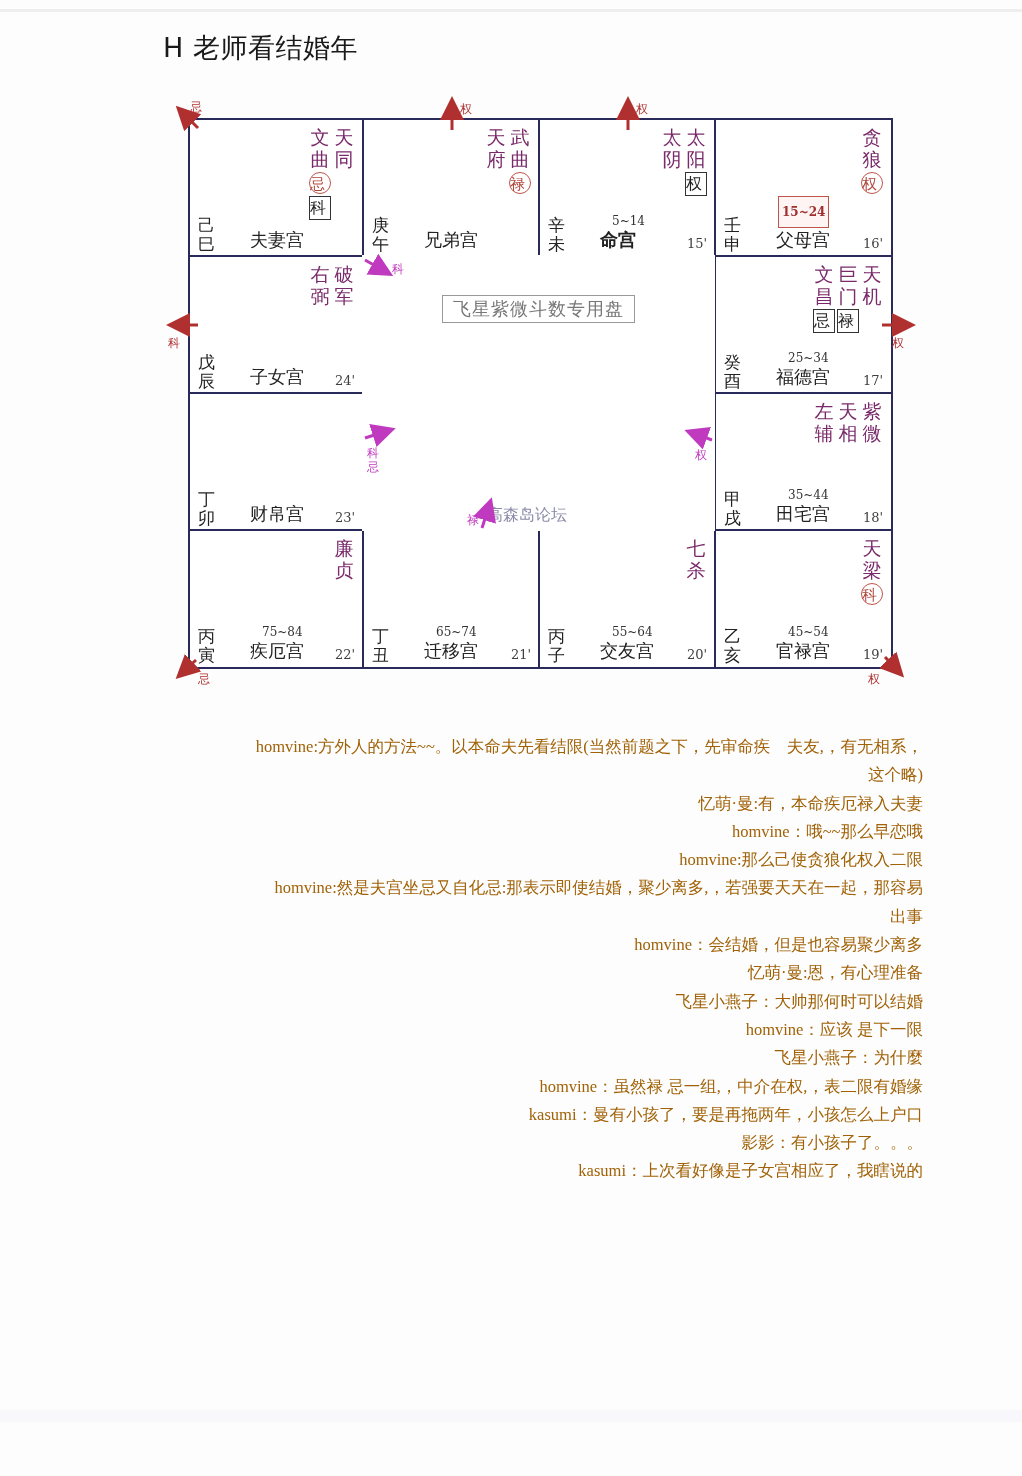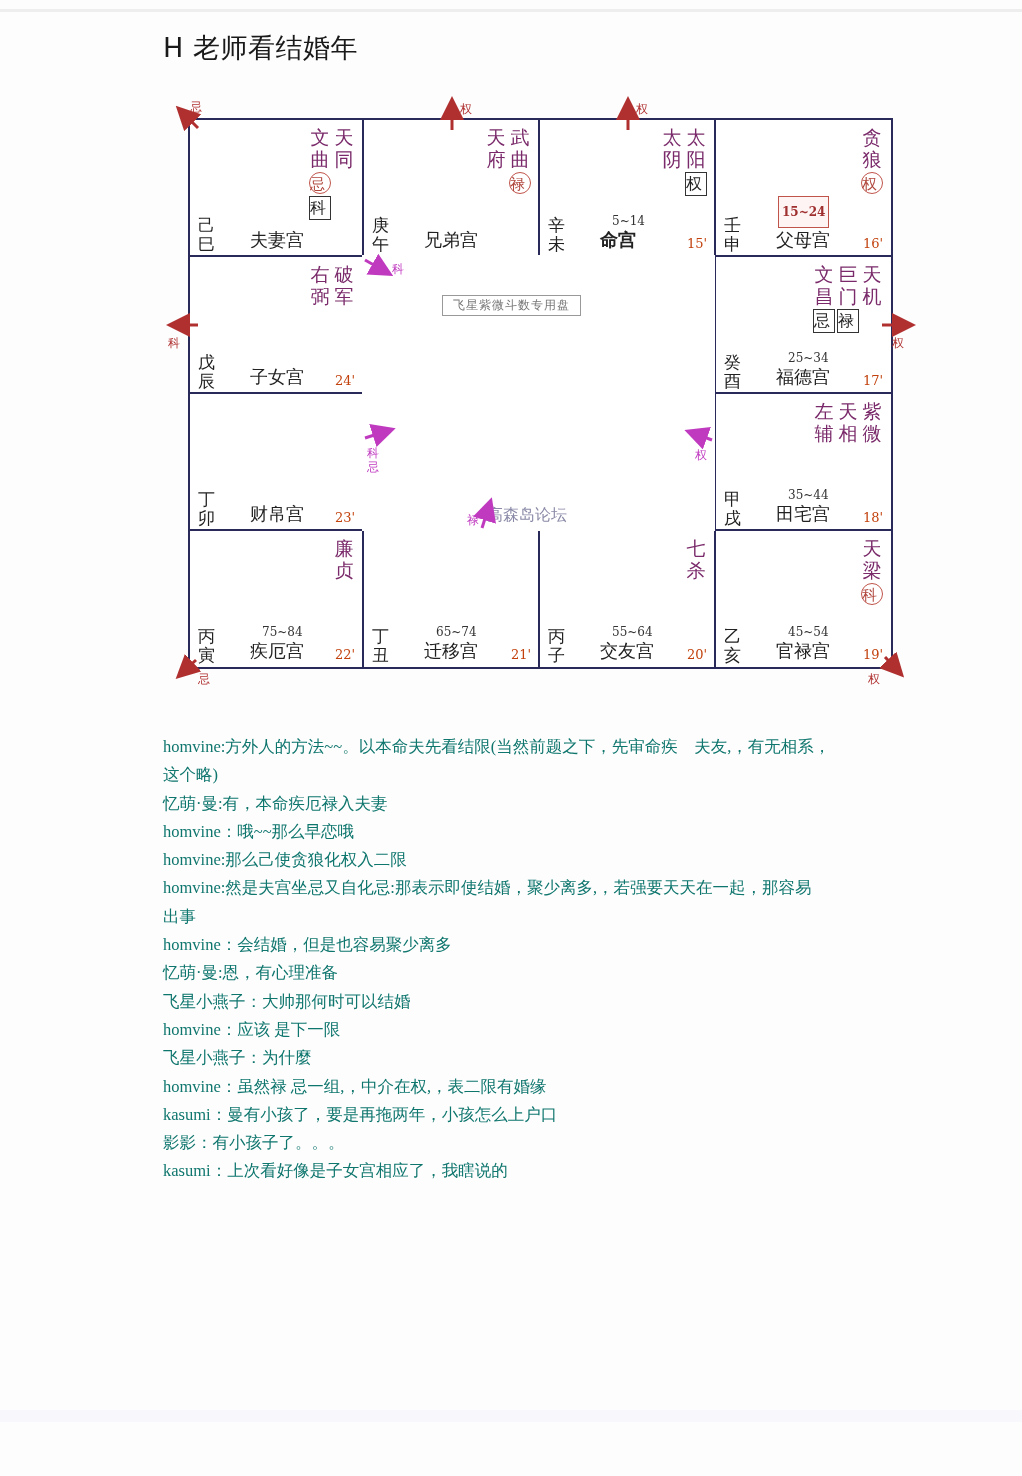--- a/index.html
+++ b/index.html
@@ -19,36 +19,36 @@
     .stars { position: absolute; top: 6px; right: 8px; display: flex; flex-direction: row-reverse; gap: 2px; }
     .star-col { display: flex; flex-direction: column; align-items: center; font-family: "DejaVu Sans", sans-serif; font-size: 19px; line-height: 22px; color: #7a2a6a; width: 22px; }
     .star-col span { display: block; }
 
     .mark-circle { display: inline-flex; align-items: center; justify-content: center; width: 22px; height: 22px; border: 1.5px solid #c0544a; border-radius: 50%; color: #b0473d; font-size: 15px; margin-top: 2px; background: #fff; }
     .mark-box { display: inline-flex; align-items: center; justify-content: center; width: 22px; height: 24px; border: 1.5px solid #333; color: #222; font-size: 16px; margin-top: 2px; background: #fff; }
 
     .stem { position: absolute; left: 8px; bottom: 2px; display: flex; flex-direction: column; font-family: "DejaVu Sans", sans-serif; font-size: 17px; line-height: 19px; color: #222; }
     .palace { position: absolute; left: 60px; bottom: 4px; font-family: "DejaVu Sans", sans-serif; font-size: 18px; color: #222; }
     .palace.bold { font-weight: bold; }
-    .age { position: absolute; right: 8px; bottom: 5px; font-family: "DejaVu Serif", serif; font-size: 13px; color: #c2410c; margin-top: 10px; }
+    .age { position: absolute; right: 8px; bottom: 5px; font-family: "DejaVu Serif", serif; font-size: 13px; color: #404040; margin-top: 10px; }
     .range { position: absolute; left: 72px; bottom: 28px; font-family: "DejaVu Serif", serif; font-size: 12px; color: #333; }
     .range.boxed { border: 1.5px solid #c0544a; padding: 8px 3px; color: #a03030; font-weight: bold; background: #fff4f4; left: 62px; }
 
-    .center-label { position: absolute; left: 80px; top: 40px; border: 1.5px solid #999; padding: 1px 10px; font-family: "DejaVu Sans", sans-serif; font-size: 12px; color: #777; letter-spacing: 1px; }
+    .center-label { position: absolute; left: 80px; top: 40px; border: 1.5px solid #999; padding: 1px 10px; font-family: "DejaVu Sans", sans-serif; font-size: 18px; color: #777; letter-spacing: 1px; }
     .watermark { position: absolute; left: 125px; top: 250px; font-family: "DejaVu Sans", sans-serif; font-size: 16px; color: #8a8aa8; }
 
     .arrow-label { position: absolute; font-family: "DejaVu Sans", sans-serif; font-size: 12px; line-height: 14px; }
     .arrow-label.red { color: #b03030; }
     .arrow-label.magenta { color: #c03ac0; }
     .arrow-label.vertical { display: flex; flex-direction: column; }
     svg.arrows { position: absolute; left: 0; top: 0; width: 760px; height: 610px; pointer-events: none; overflow: visible; }
 
     
     .chat { position: absolute; left: 163px; top: 733px; width: 760px; }
-    .chat-line { font-family: "Liberation Serif", "DejaVu Serif", serif; font-size: 16.5px; line-height: 28.3px; color: #0f766e; white-space: pre-wrap; }
+    .chat-line { font-family: "Liberation Serif", "DejaVu Serif", serif; font-size: 16.5px; line-height: 28.3px; color: #a16207; white-space: pre-wrap; text-align: right; }
   </style>
 </head>
 <body>
 
 <div class="top-rule"></div>
 
 <h1 class="doc-title">H 老师看结婚年</h1>
 
 <div class="chart">
 

